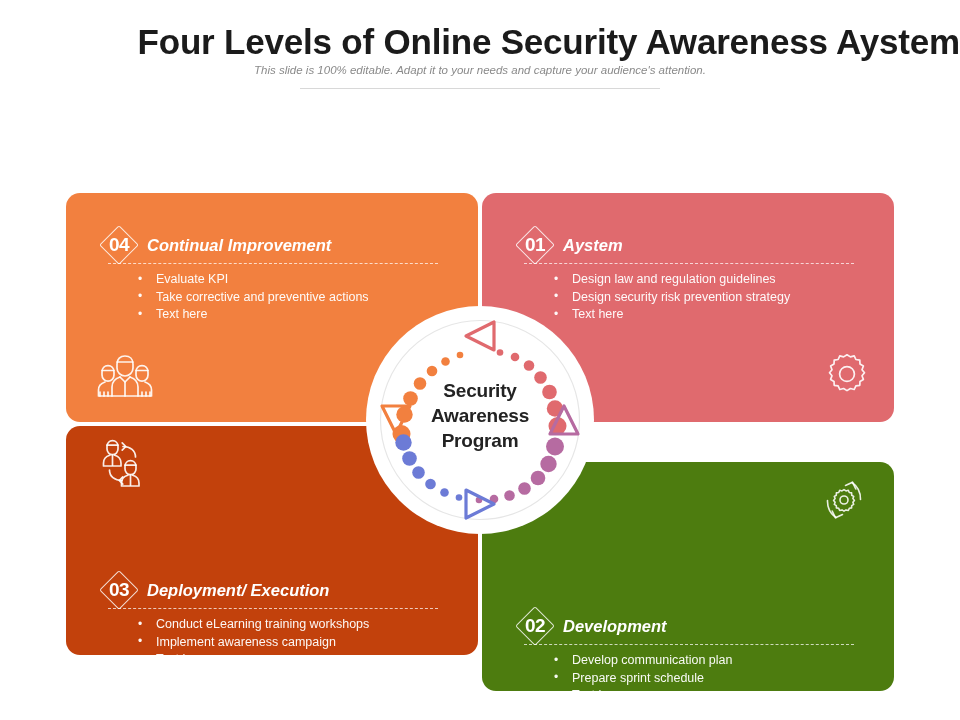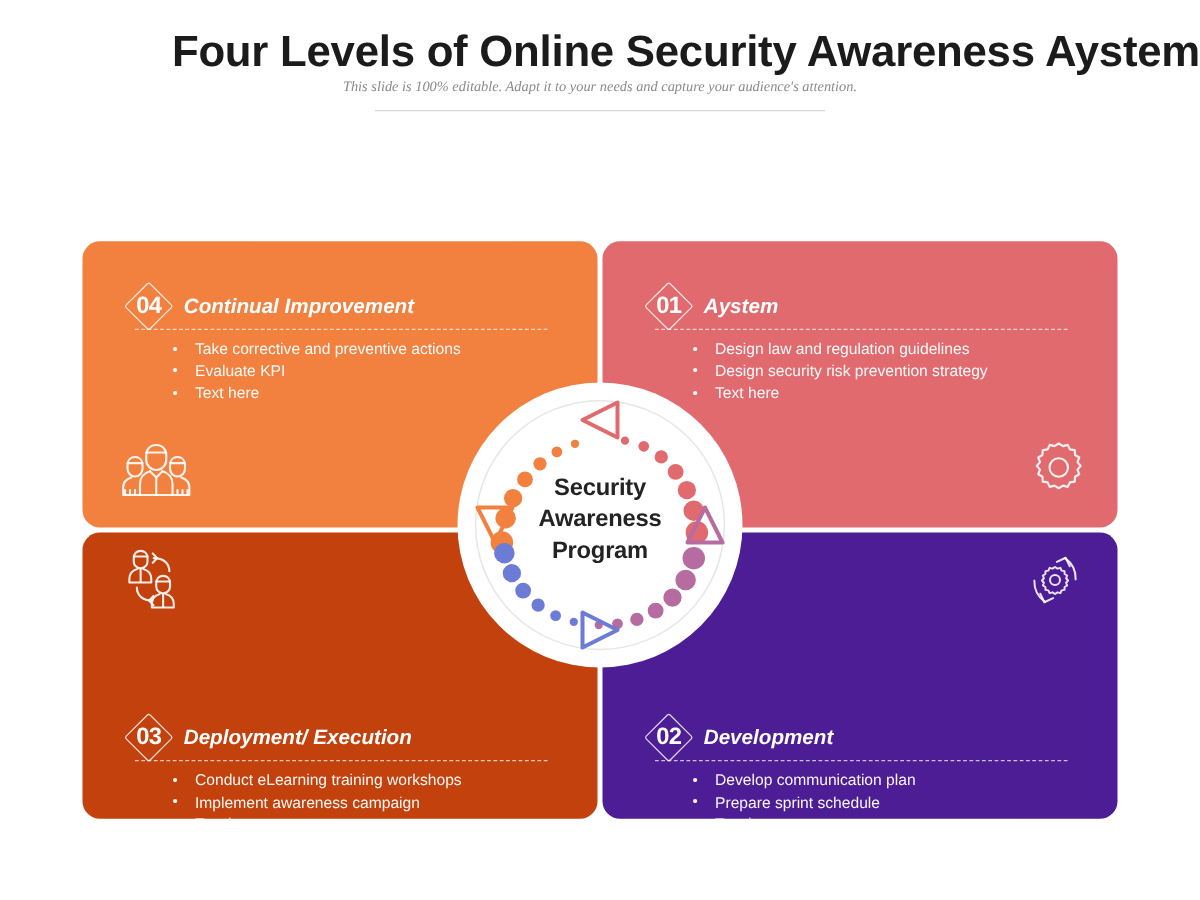--- a/index.html
+++ b/index.html
@@ -36,21 +36,20 @@
   .subtitle {
     position: absolute;
     top: 64px;
     left: 0;
     width: 960px;
     text-align: center;
     font-size: 11.5px;
     font-style: italic;
     color: #8a8a8a;
     white-space: nowrap;
-    font-family: Liberation Serif, serif;
   }
 
   .title-rule {
     position: absolute;
     top: 88px;
     left: 300px;
     width: 360px;
     height: 1px;
     background: #d8d8d8;
   }
@@ -204,22 +203,22 @@
     <div class="panel tl" style="background:#F2803F;">
       <div class="phead">
         <div class="badge">
           <div class="dia"></div>
           <div class="num">04</div>
         </div>
         <div class="ptitle">Continual Improvement</div>
       </div>
       <div class="dashrule"></div>
       <ul class="blist">
+        <li>Evaluate KPI</li>
         <li>Take corrective and preventive actions</li>
-        <li>Evaluate KPI</li>
         <li> Text here</li>
       </ul>
       <div class="cicon">
         <svg width="62" height="48" viewBox="0 0 62 48" fill="none" stroke="rgba(255,255,255,0.9)" stroke-width="1.7" stroke-linecap="round" stroke-linejoin="round">
 
           <path d="M23 13c0-5 3.3-8 8-8s8 3 8 8v4c0 4.4-3.6 8-8 8s-8-3.6-8-8z"></path>
           <path d="M23 11h16"></path>
           <path d="M26 26l5 5 5-5"></path>
           <path d="M26 26c-5 1.6-8 5-8 10v9h26v-9c0-5-3-8.4-8-10"></path>
           <path d="M31 31v14"></path>
@@ -287,21 +286,21 @@
           <path d="M36.5 37.2v10"></path>
 
           <path d="M29 8.5c7.5 0 12.5 4 12.5 10.5"></path>
           <path d="M28.2 4.8L31.8 8.5 28.2 12.2"></path>
           <path d="M28 42.5c-7.5 0-12.5-4-12.5-10.5"></path>
           <path d="M28.8 46.2L25.2 42.5 28.8 38.8"></path>
         </svg>
       </div>
     </div>
 
-    <div class="panel br" style="background:#4c1d95;">
+    <div class="panel br" style="background:#4d7c0f;margin-top:36px;">
       <div class="phead">
         <div class="badge">
           <div class="dia"></div>
           <div class="num">02</div>
         </div>
         <div class="ptitle">Development</div>
       </div>
       <div class="dashrule"></div>
       <ul class="blist">
         <li>Develop communication plan</li>

